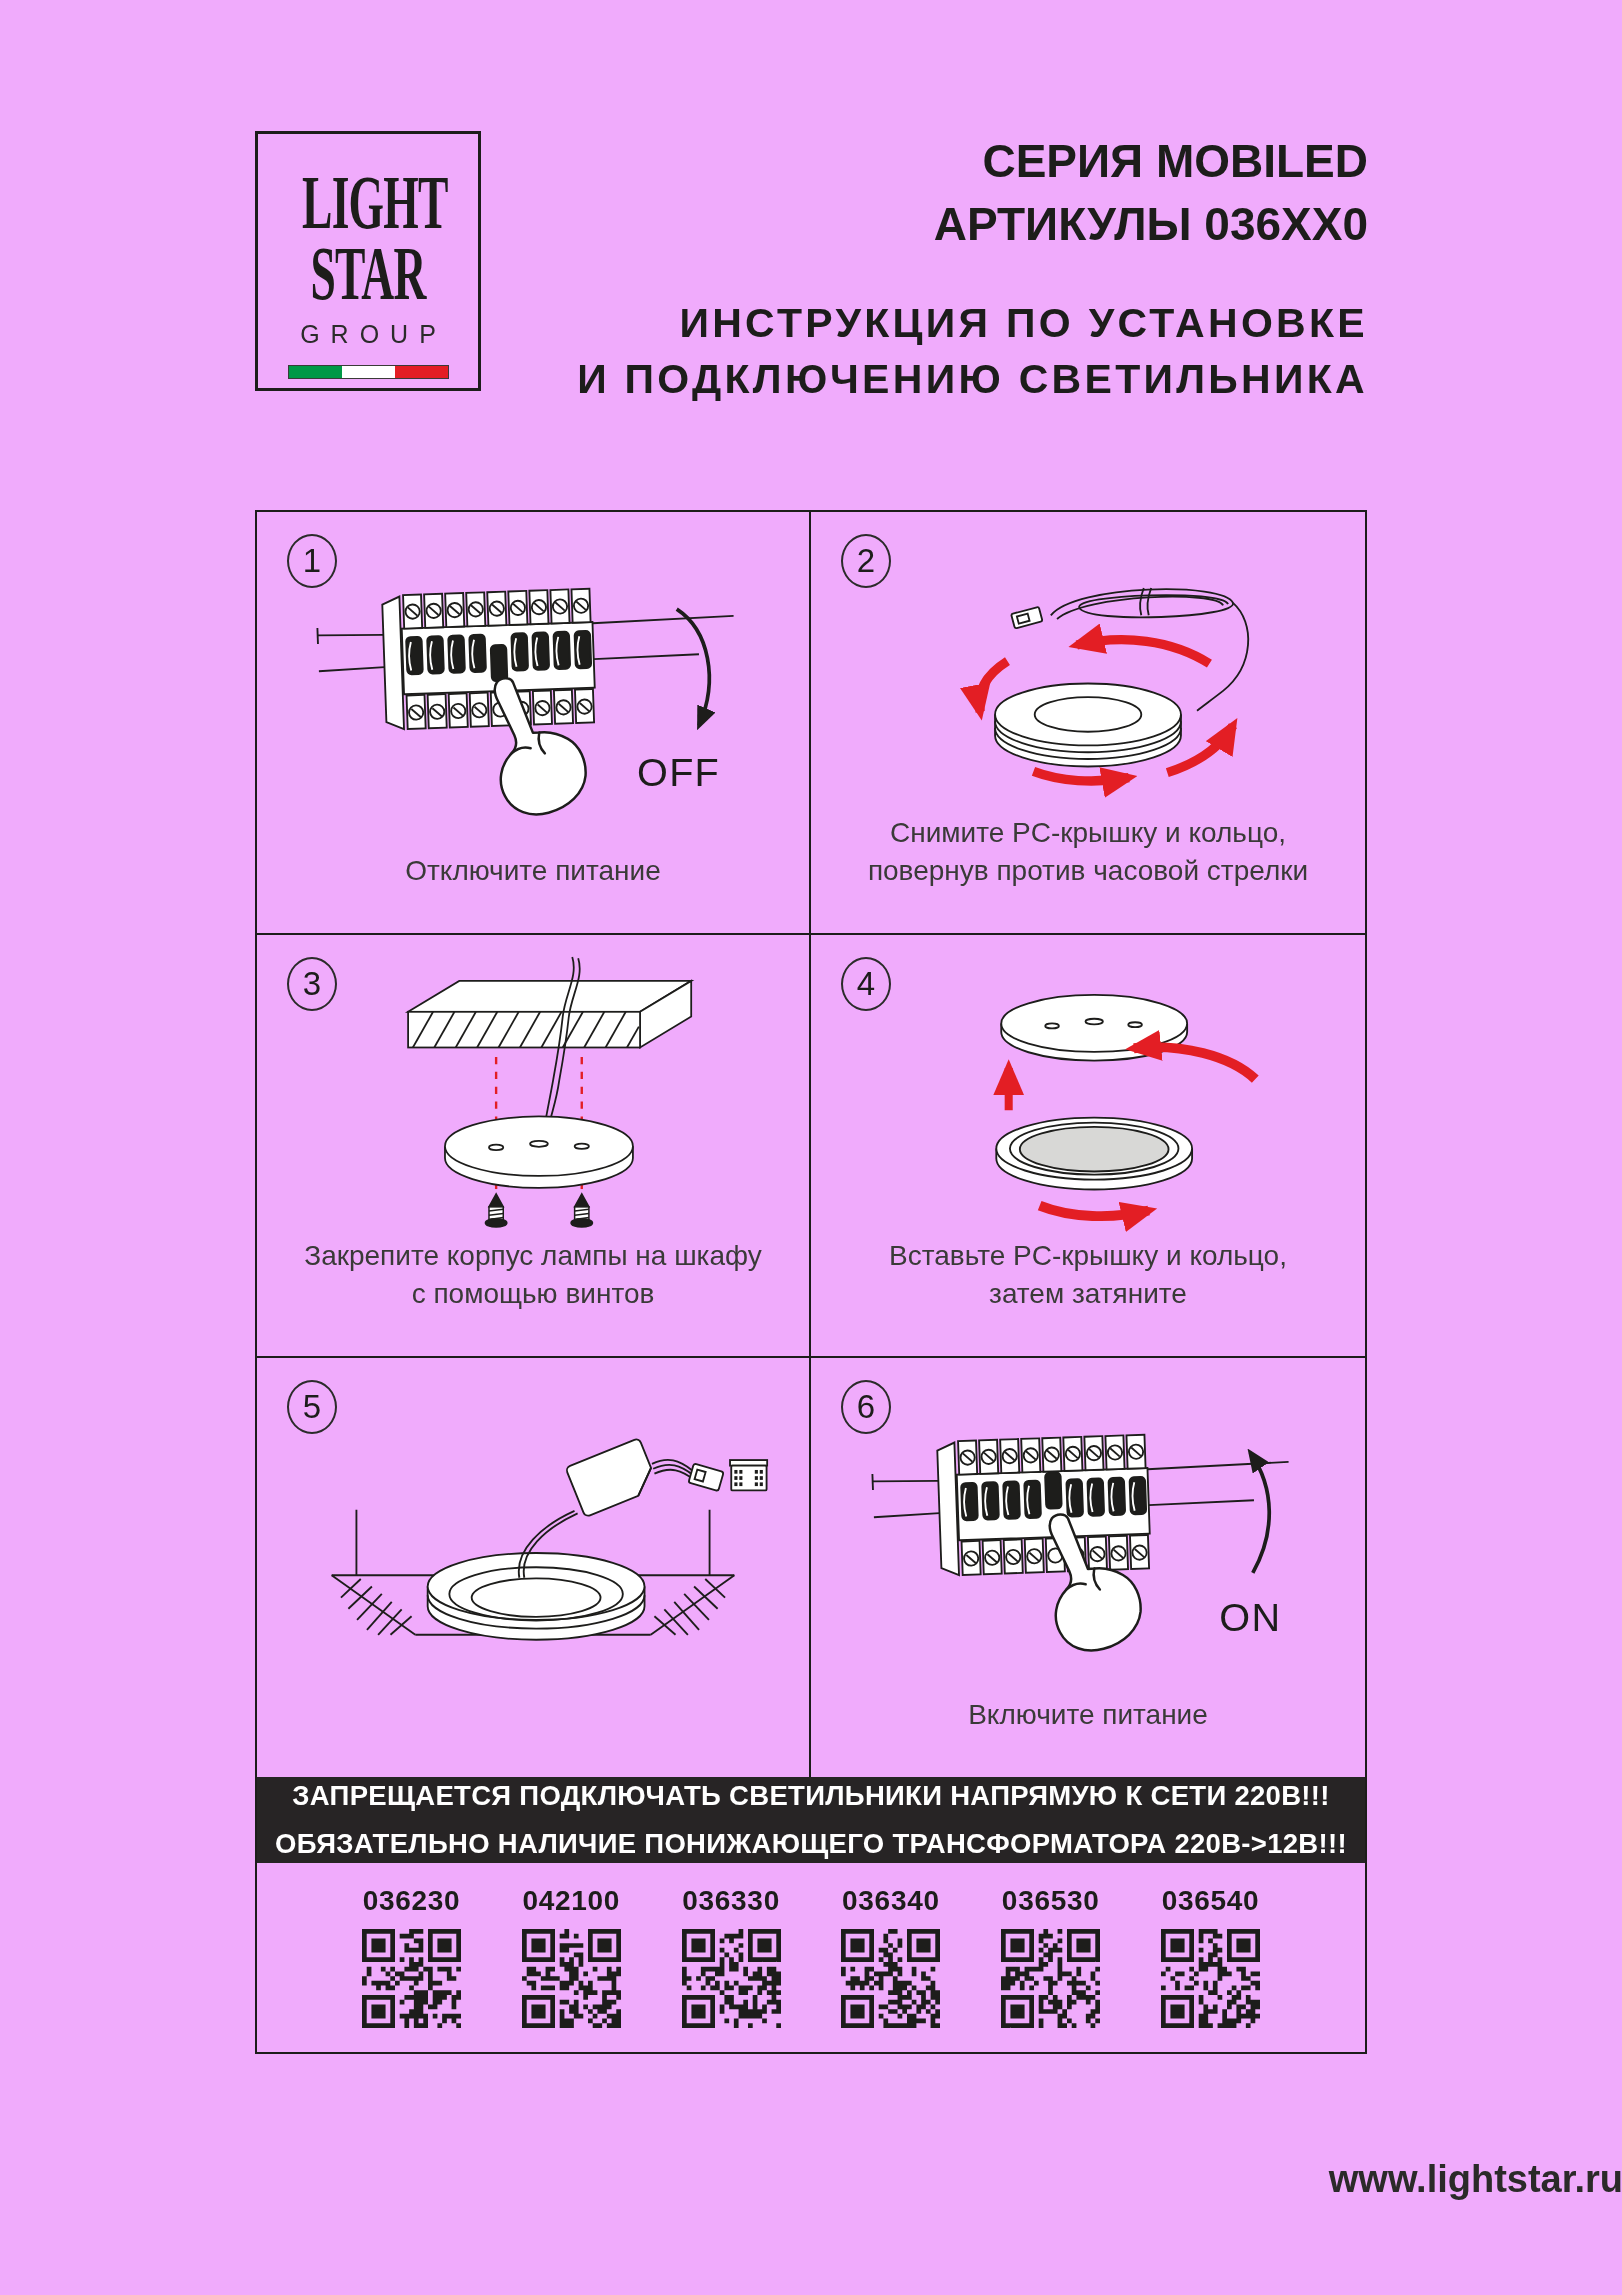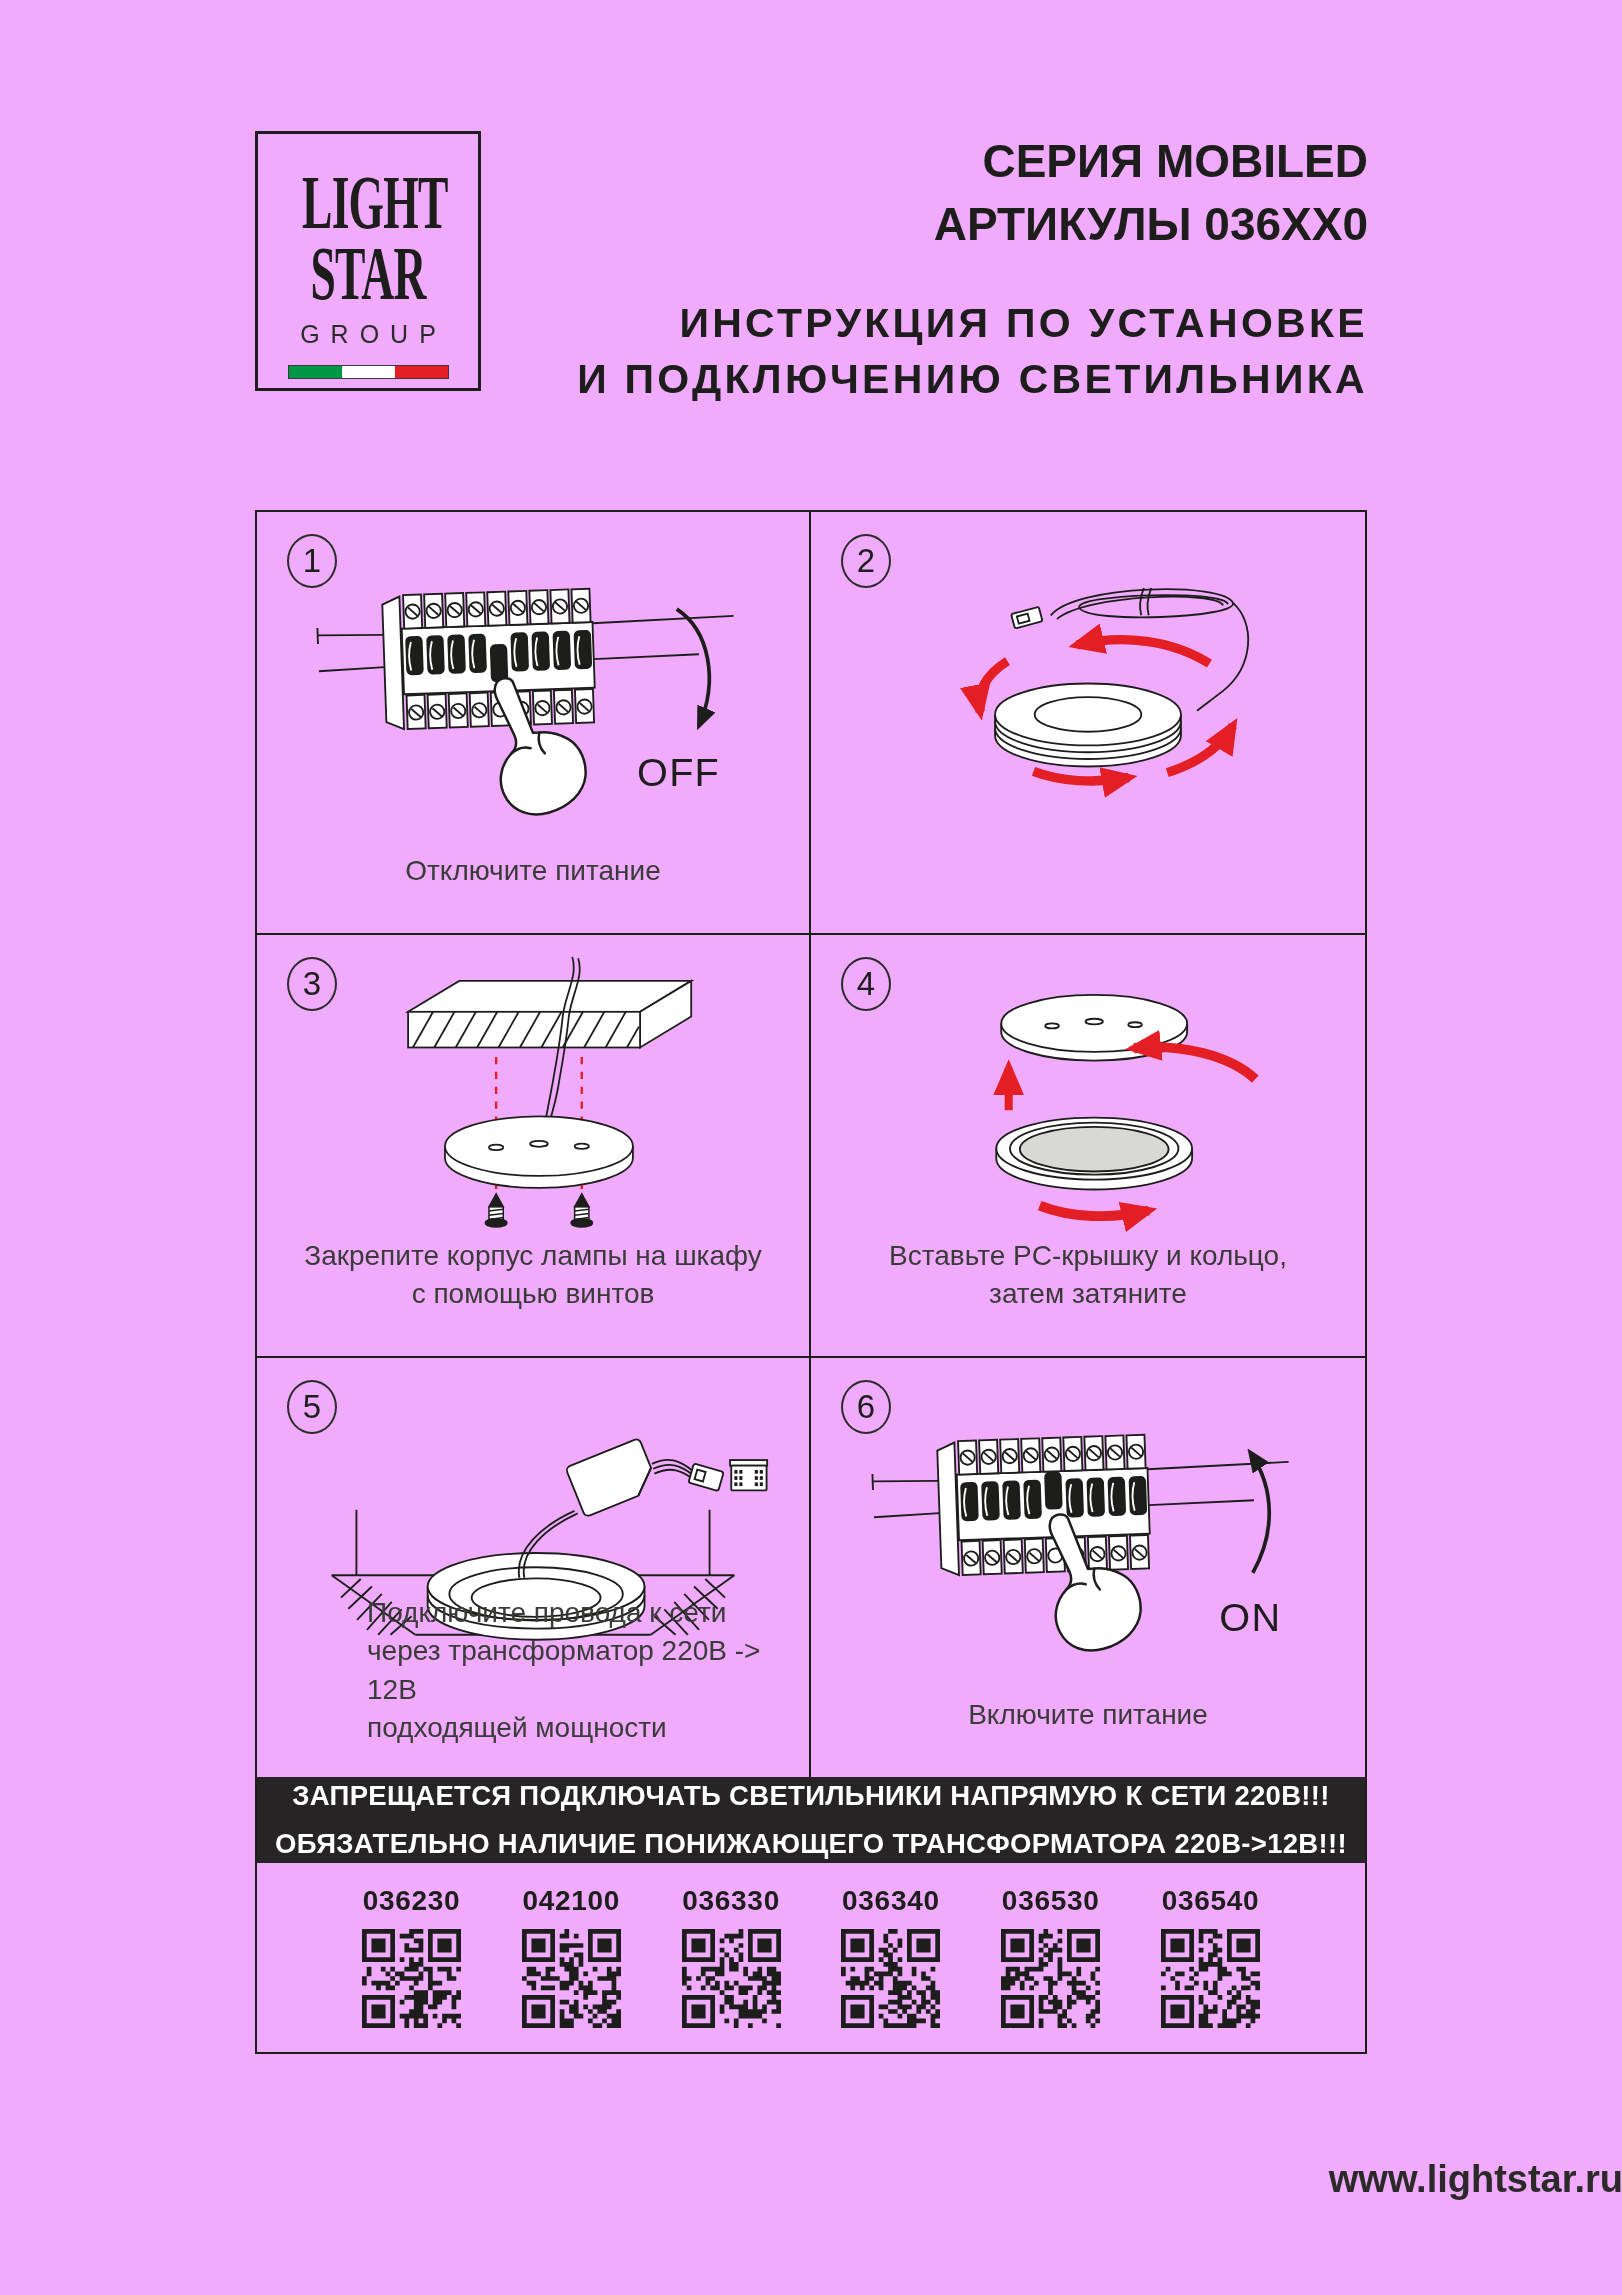--- a/index.html
+++ b/index.html
@@ -152,20 +152,22 @@
             <ellipse cx="380" cy="288" rx="150" ry="50" fill="#ffffff"></ellipse>
             <ellipse cx="380" cy="288" rx="86" ry="28" fill="none"></ellipse>
           </g>
           <g stroke="#e31e24" stroke-width="15" fill="none">
             <path d="M576,206 C516,168 436,158 362,176" marker-end="url(#mr2)"></path>
             <path d="M250,202 C215,224 200,252 206,284" marker-end="url(#mr2)"></path>
             <path d="M292,380 C334,396 390,400 446,390" marker-end="url(#mr2)"></path>
             <path d="M508,382 C558,366 594,340 614,306" marker-end="url(#mr2)"></path>
           </g>
         </svg>
+        <div class="caption">Снимите PC-крышку и кольцо,
+повернув против часовой стрелки</div>
       </div>
 
       <div class="cell c-left r-mid">
         <div class="step-num">3</div>
         <svg class="illus narrow" viewBox="0 0 760 460">
           <g stroke="#1d1d1b" stroke-width="3" fill="#ffffff">
             <polygon points="170,96 256,44 646,44 560,96"></polygon>
             <polygon points="560,96 646,44 646,104 560,156"></polygon>
             <rect x="170" y="96" width="390" height="60"></rect>
             <g fill="none">
@@ -310,23 +312,20 @@
                 <rect x="713" y="162" width="5" height="6"></rect>
               <rect x="738" y="142" width="5" height="6"></rect>
                 <rect x="746" y="142" width="5" height="6"></rect>
                 <rect x="738" y="152" width="5" height="6"></rect>
                 <rect x="746" y="152" width="5" height="6"></rect>
                 <rect x="738" y="162" width="5" height="6"></rect>
                 <rect x="746" y="162" width="5" height="6"></rect>
             </g>
           </g>
         </svg>
-        <div class="caption left">Подключите провода к сети
-через трансформатор 220В -&gt; 12В
-подходящей мощности</div>
       </div>
 
       <div class="cell">
         <div class="step-num">6</div>
         <svg class="illus" viewBox="0 0 760 460">
           <defs>
             <marker id="mb6" markerUnits="userSpaceOnUse" markerWidth="38" markerHeight="32" refX="30" refY="16" orient="auto">
                 <path d="M0,0 L38,16 L0,32 Z" fill="#1d1d1b"></path>
               </marker>
             <g id="modB">

